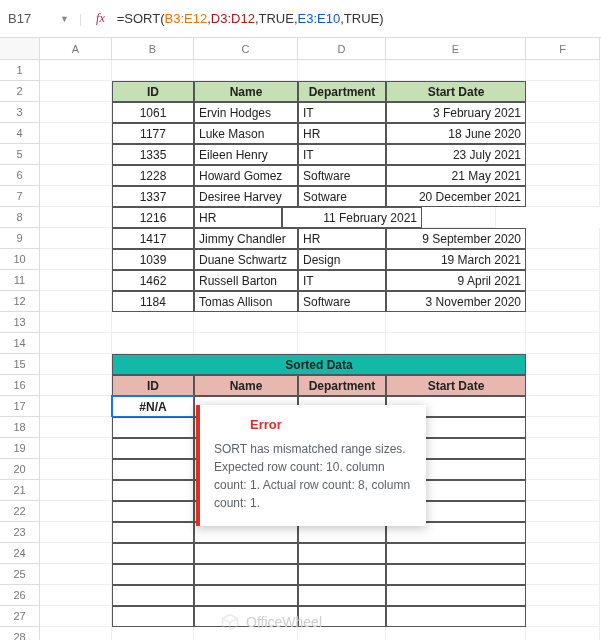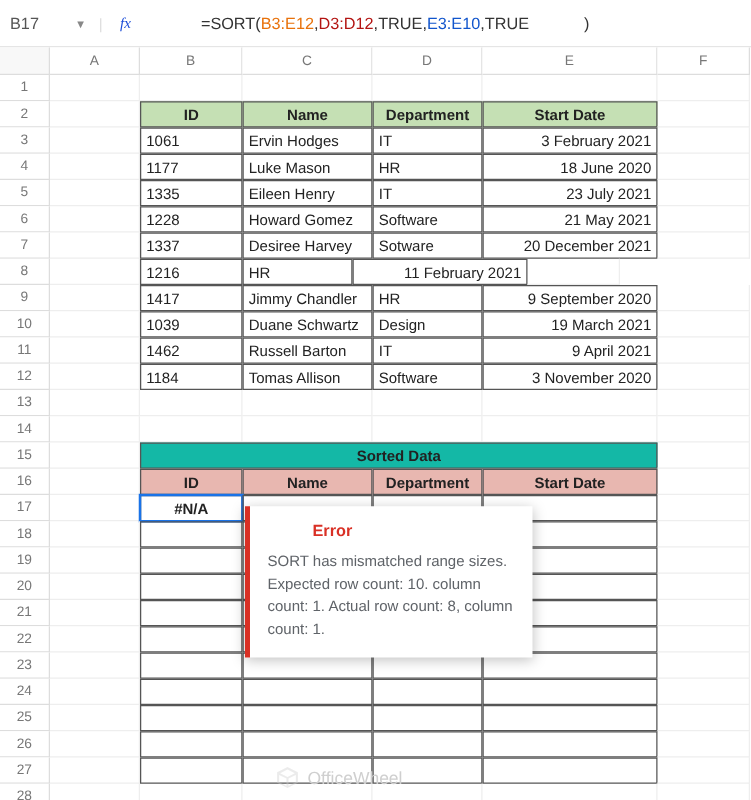--- a/index.html
+++ b/index.html
@@ -1,23 +1,23 @@
 <!DOCTYPE html>
 <html><head>
 <meta charset="utf-8">
 <style>
 * { box-sizing: border-box; margin: 0; padding: 0; }
 body { font-family: Arial, sans-serif; font-size: 12px; background: #fff; color: #333; width: 601px; height: 640px; overflow: hidden; position: relative; }
 
 .formula-bar { display: flex; align-items: center; height: 38px; border-bottom: 1px solid #ddd; background: #fff; padding: 0 4px; }
 .cell-ref-box { width: 50px; font-size: 13px; color: #555; padding-left: 4px; }
 .dropdown-arrow { color: #888; font-size: 9px; padding: 0 6px; }
-.fx-label { font-style: italic; color: #1d4ed8; font-size: 12px; padding: 0 10px; font-family: 'Times New Roman', serif; }
+.fx-label { font-style: italic; color: #be185d; font-size: 12px; padding: 0 10px; font-family: 'Times New Roman', serif; }
 .formula-input { flex: 1; font-size: 13px; font-family: Arial; padding: 2px; }
-.formula-input .fn { color: #333; margin-left: 44px; }
+.formula-input .fn { color: #333; }
 .formula-input .r1 { color: #e8710a; }
 .formula-input .r2 { color: #b31412; }
 .formula-input .r3 { color: #1155cc; }
 .formula-input .kw { color: #333; }
 
 .grid-wrap { position: relative; }
 .col-headers { display: flex; height: 22px; background: #fff; }
 .corner { width: 40px; border-right: 1px solid #ddd; border-bottom: 1px solid #ddd; background: #f8f8f8; }
 .col-h { text-align: center; line-height: 22px; color: #777; font-size: 11px; border-right: 1px solid #ddd; border-bottom: 1px solid #ddd; background: #fff; }
 .col-A { width: 72px; }
@@ -28,21 +28,21 @@
 .col-F { width: 74px; }
 
 .rows { }
 .row { display: flex; height: 21px; }
 .row-h { width: 40px; text-align: center; line-height: 21px; color: #777; font-size: 11px; border-right: 1px solid #ddd; border-bottom: 1px solid #ddd; background: #fff; }
 .cell { border-right: 1px solid #eee; border-bottom: 1px solid #eee; line-height: 20px; padding: 0 4px; overflow: hidden; white-space: nowrap; font-size: 12px; color: #222; }
 
 
 .t1-th { background: #c5e0b4; font-weight: bold; text-align: center; border: 1px solid #555; }
 .t1-td { border: 1px solid #555; }
-.t1-td.num { text-align: left; }
+.t1-td.num { text-align: center; }
 .t1-td.date { text-align: right; }
 
 
 .t2-title { background: #14b8a6; font-weight: bold; text-align: center; border: 1px solid #555; }
 .t2-th { background: #e8b7b0; font-weight: bold; text-align: center; border: 1px solid #555; }
 .t2-td { border: 1px solid #555; }
 .t2-err { text-align: center; font-weight: bold; }
 
 
 .ul-red { border-bottom: 2px solid #15803d; padding-bottom: 16px; }

